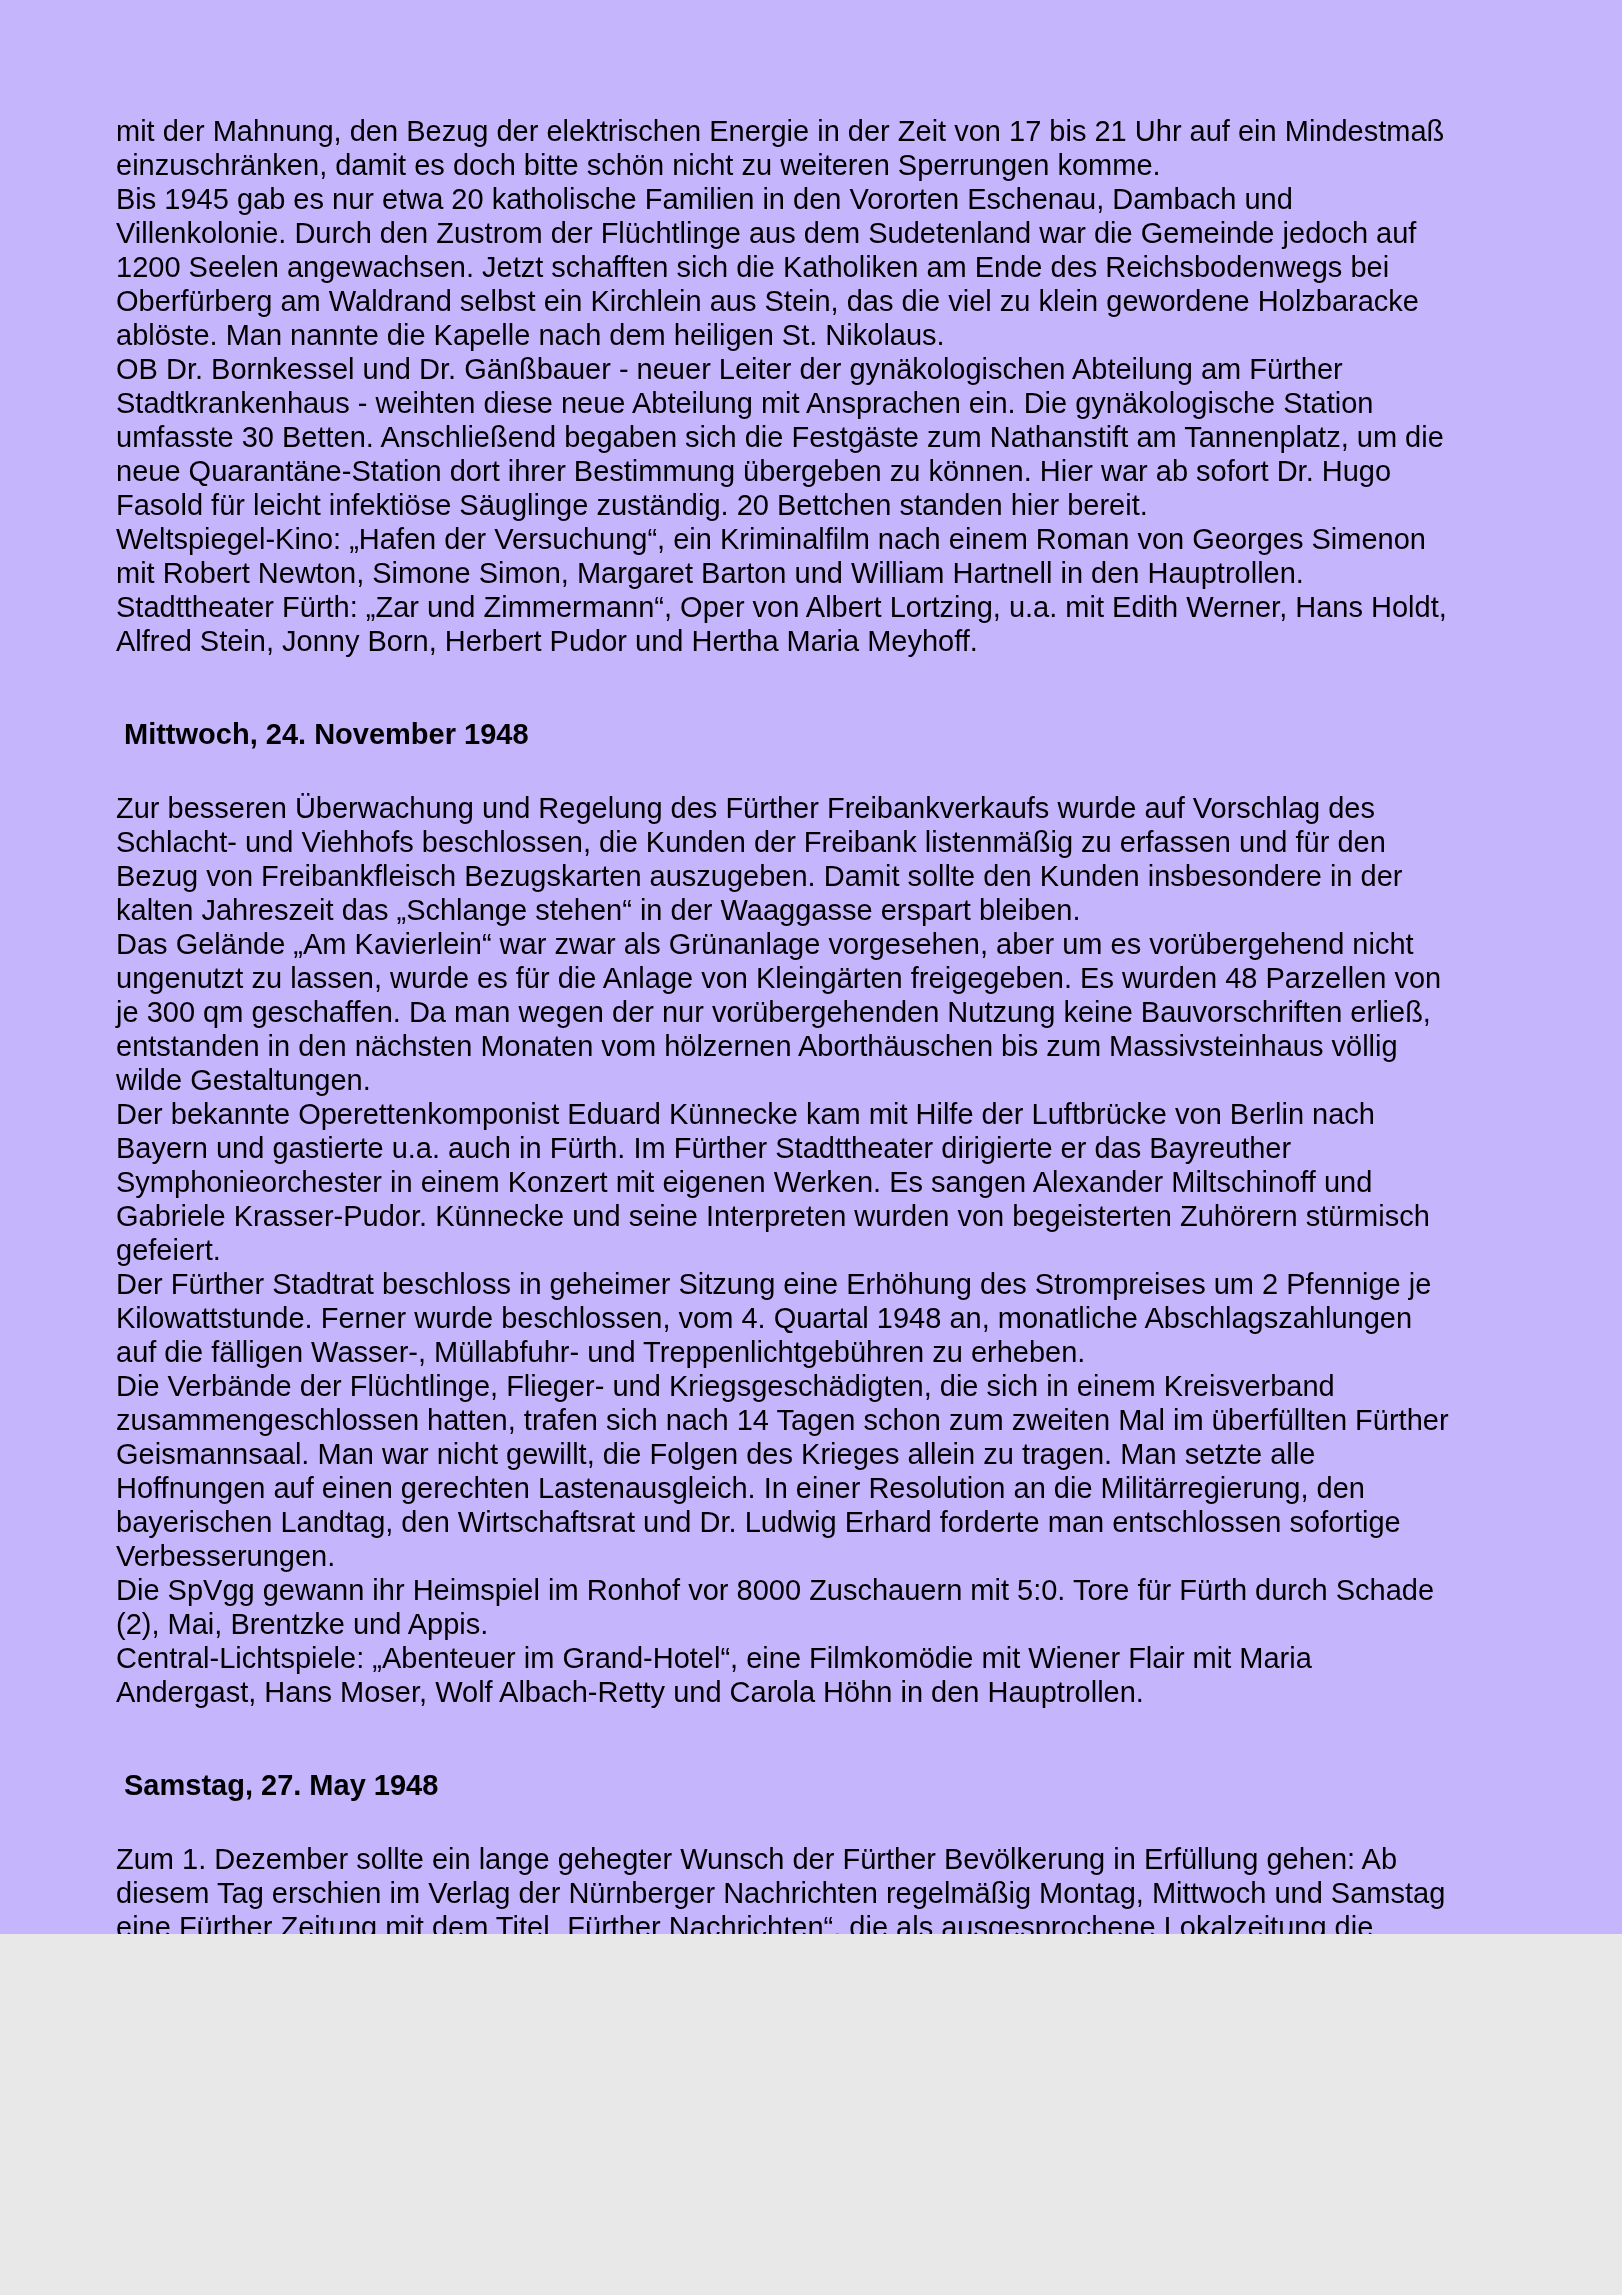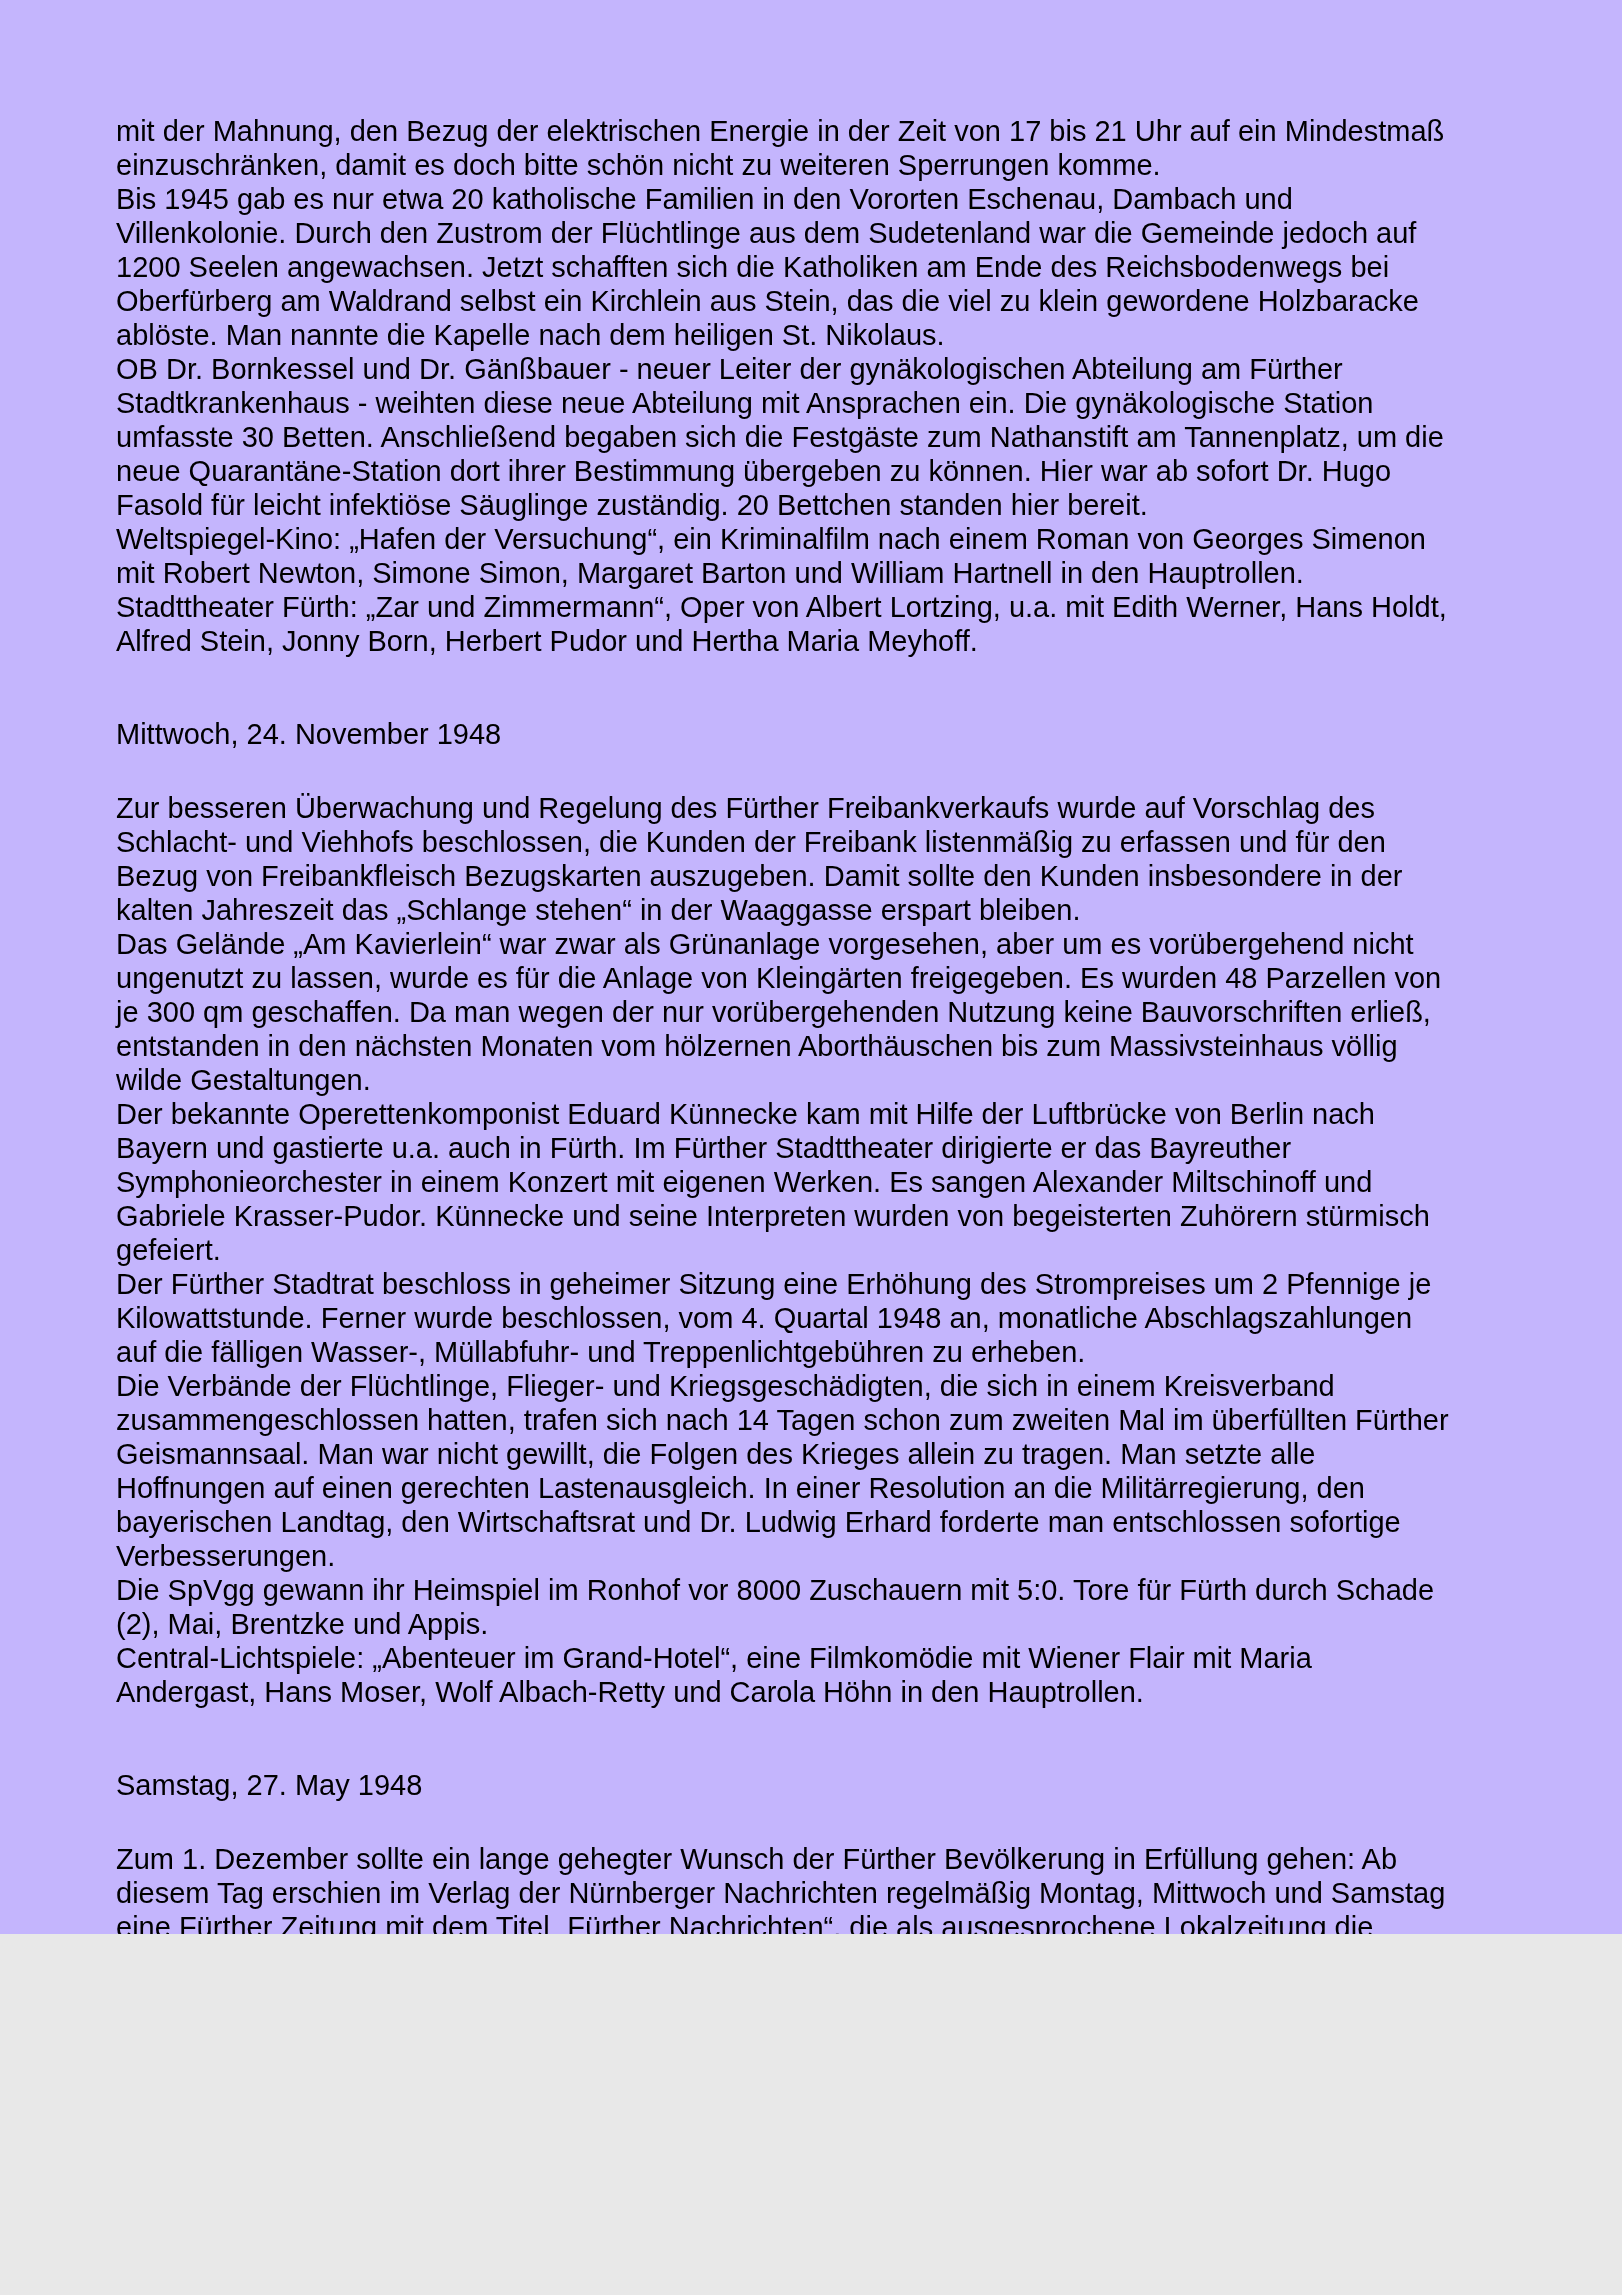--- a/index.html
+++ b/index.html
@@ -24,24 +24,24 @@
     width: 1478px;
   }
   .para {
     margin: 0;
     font-size: 29px;
     line-height: 34px;
     white-space: pre-line;
     letter-spacing: 0px;
   }
   .heading {
-    margin: 59px 0 40px 0;
+    margin: 59px 0 40px 8px;
     font-size: 29px;
     line-height: 34px;
-    font-weight: normal;
+    font-weight: bold;
     white-space: pre-line;
   }
   .page-number {
     margin-top: 17px;
     width: 1363px;
     text-align: center;
     font-size: 29px;
     line-height: 34px;
   }
 </style>

